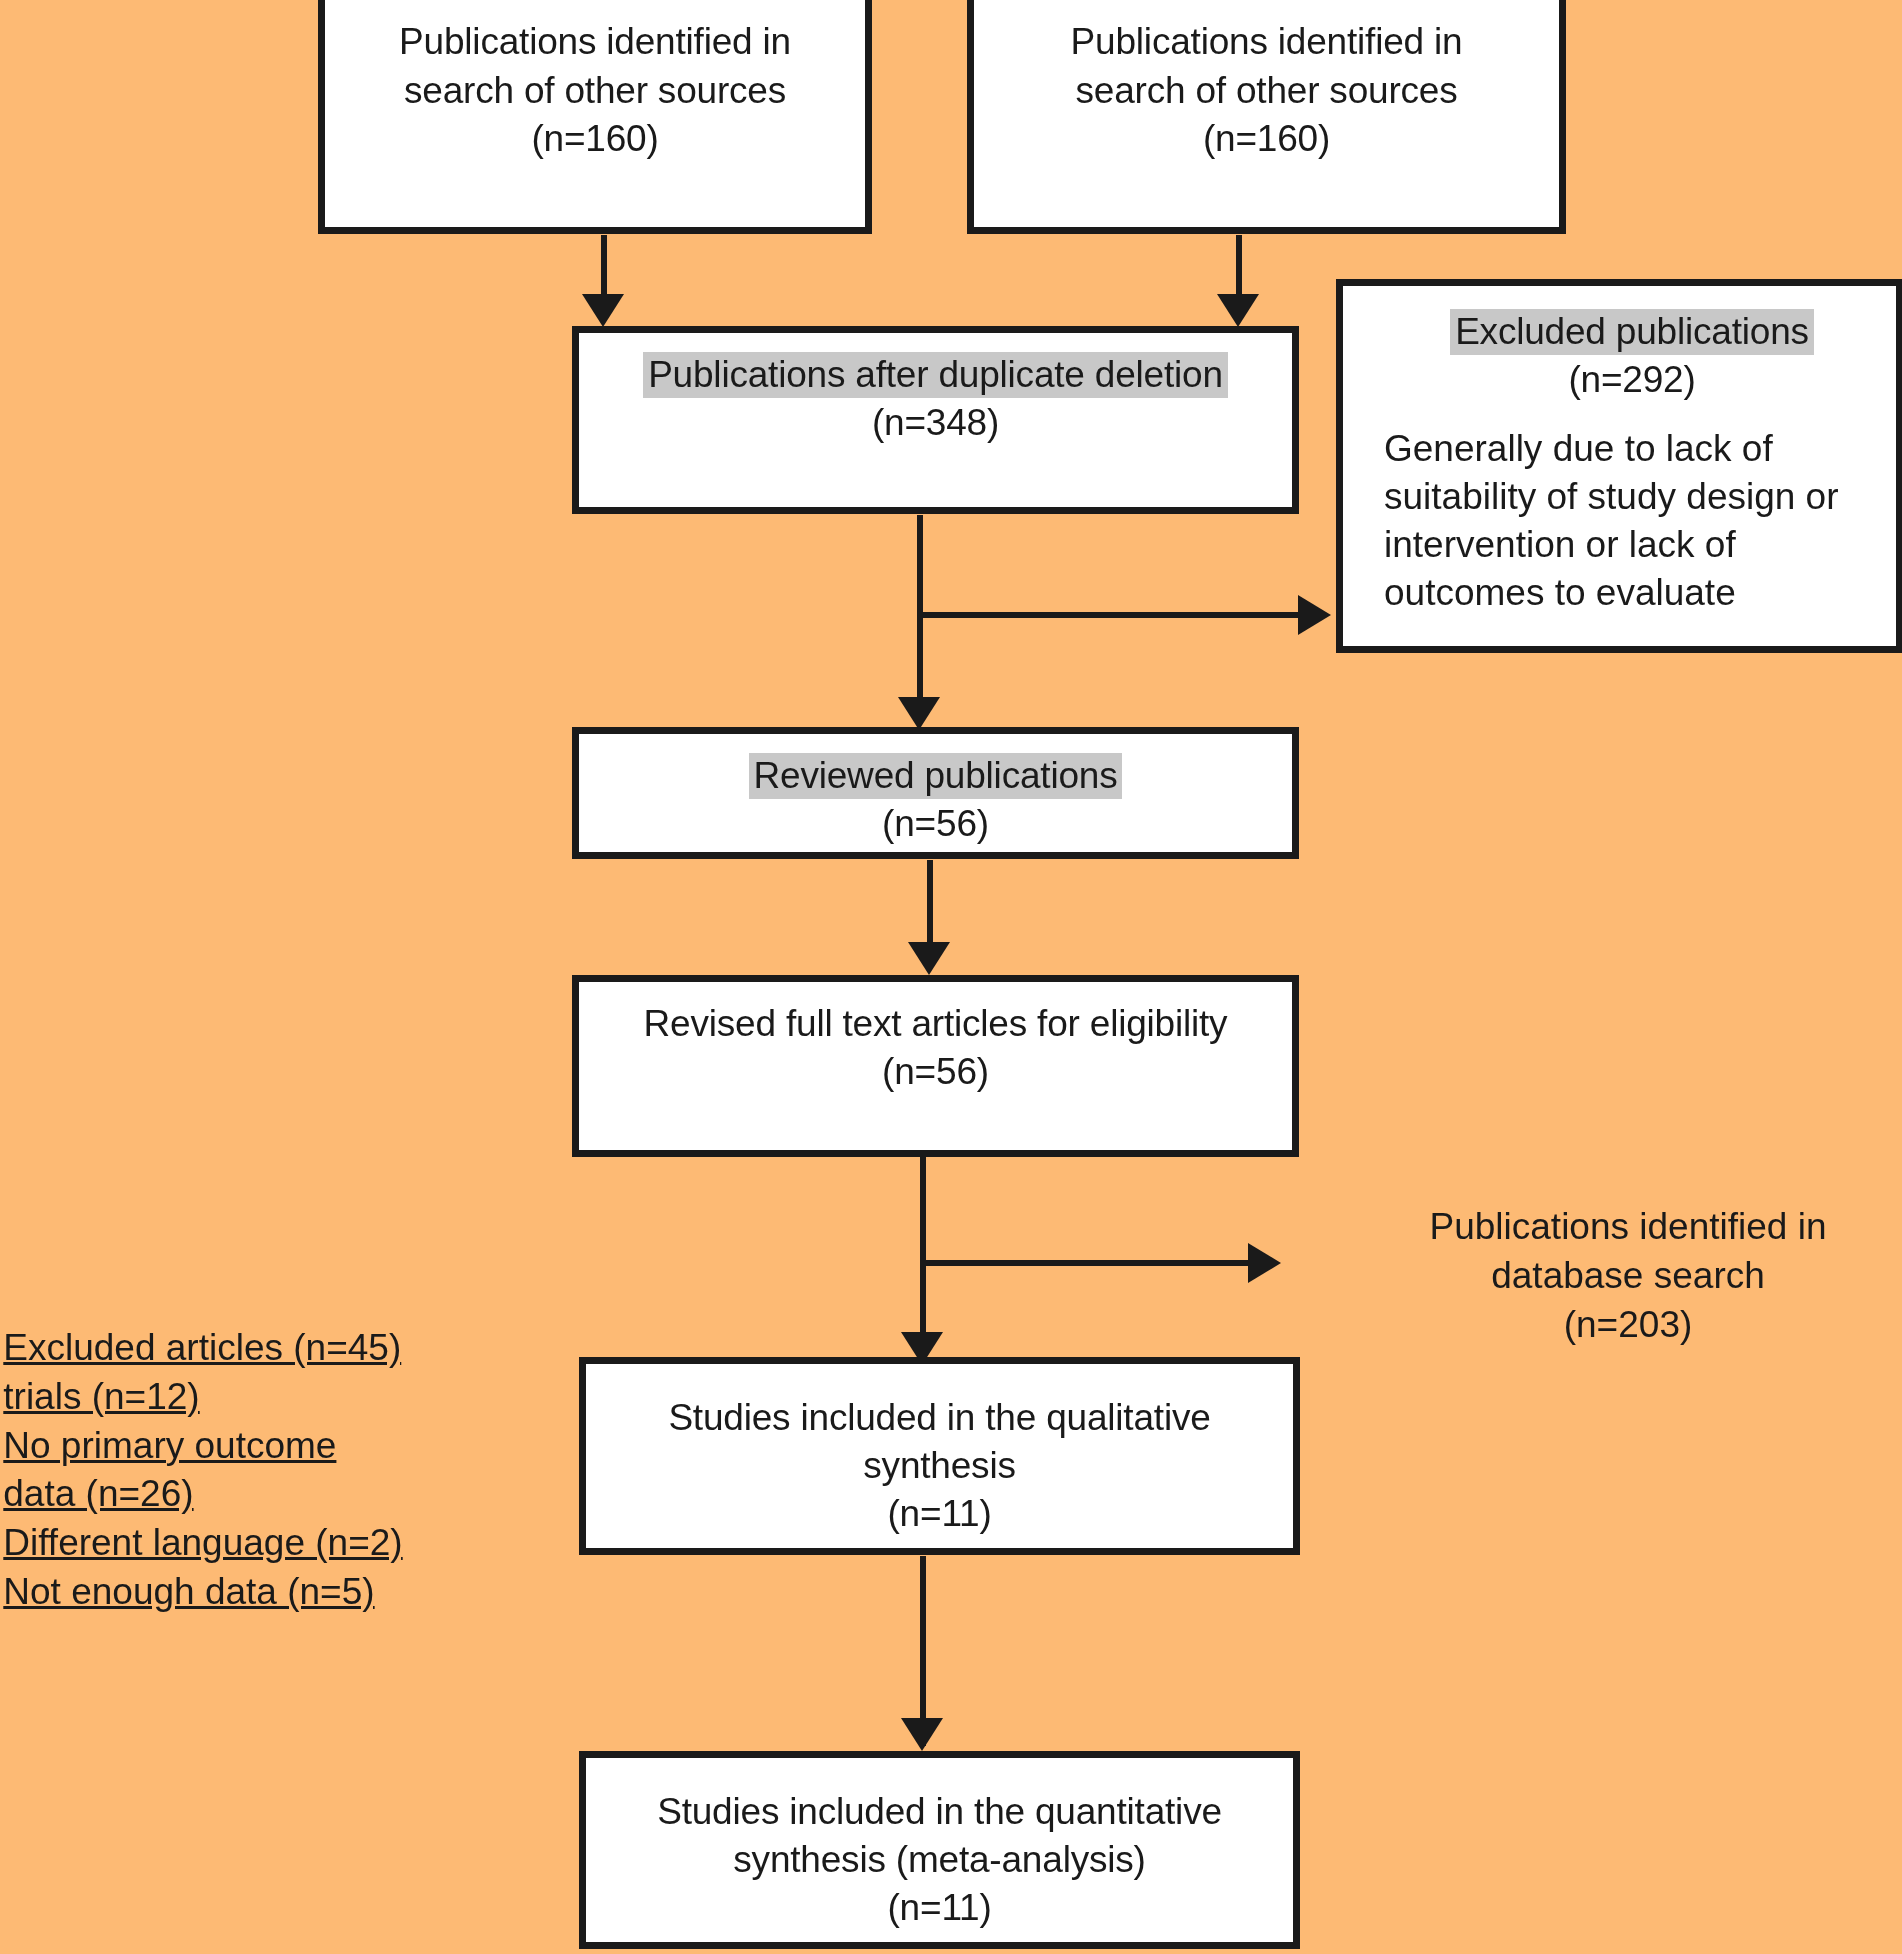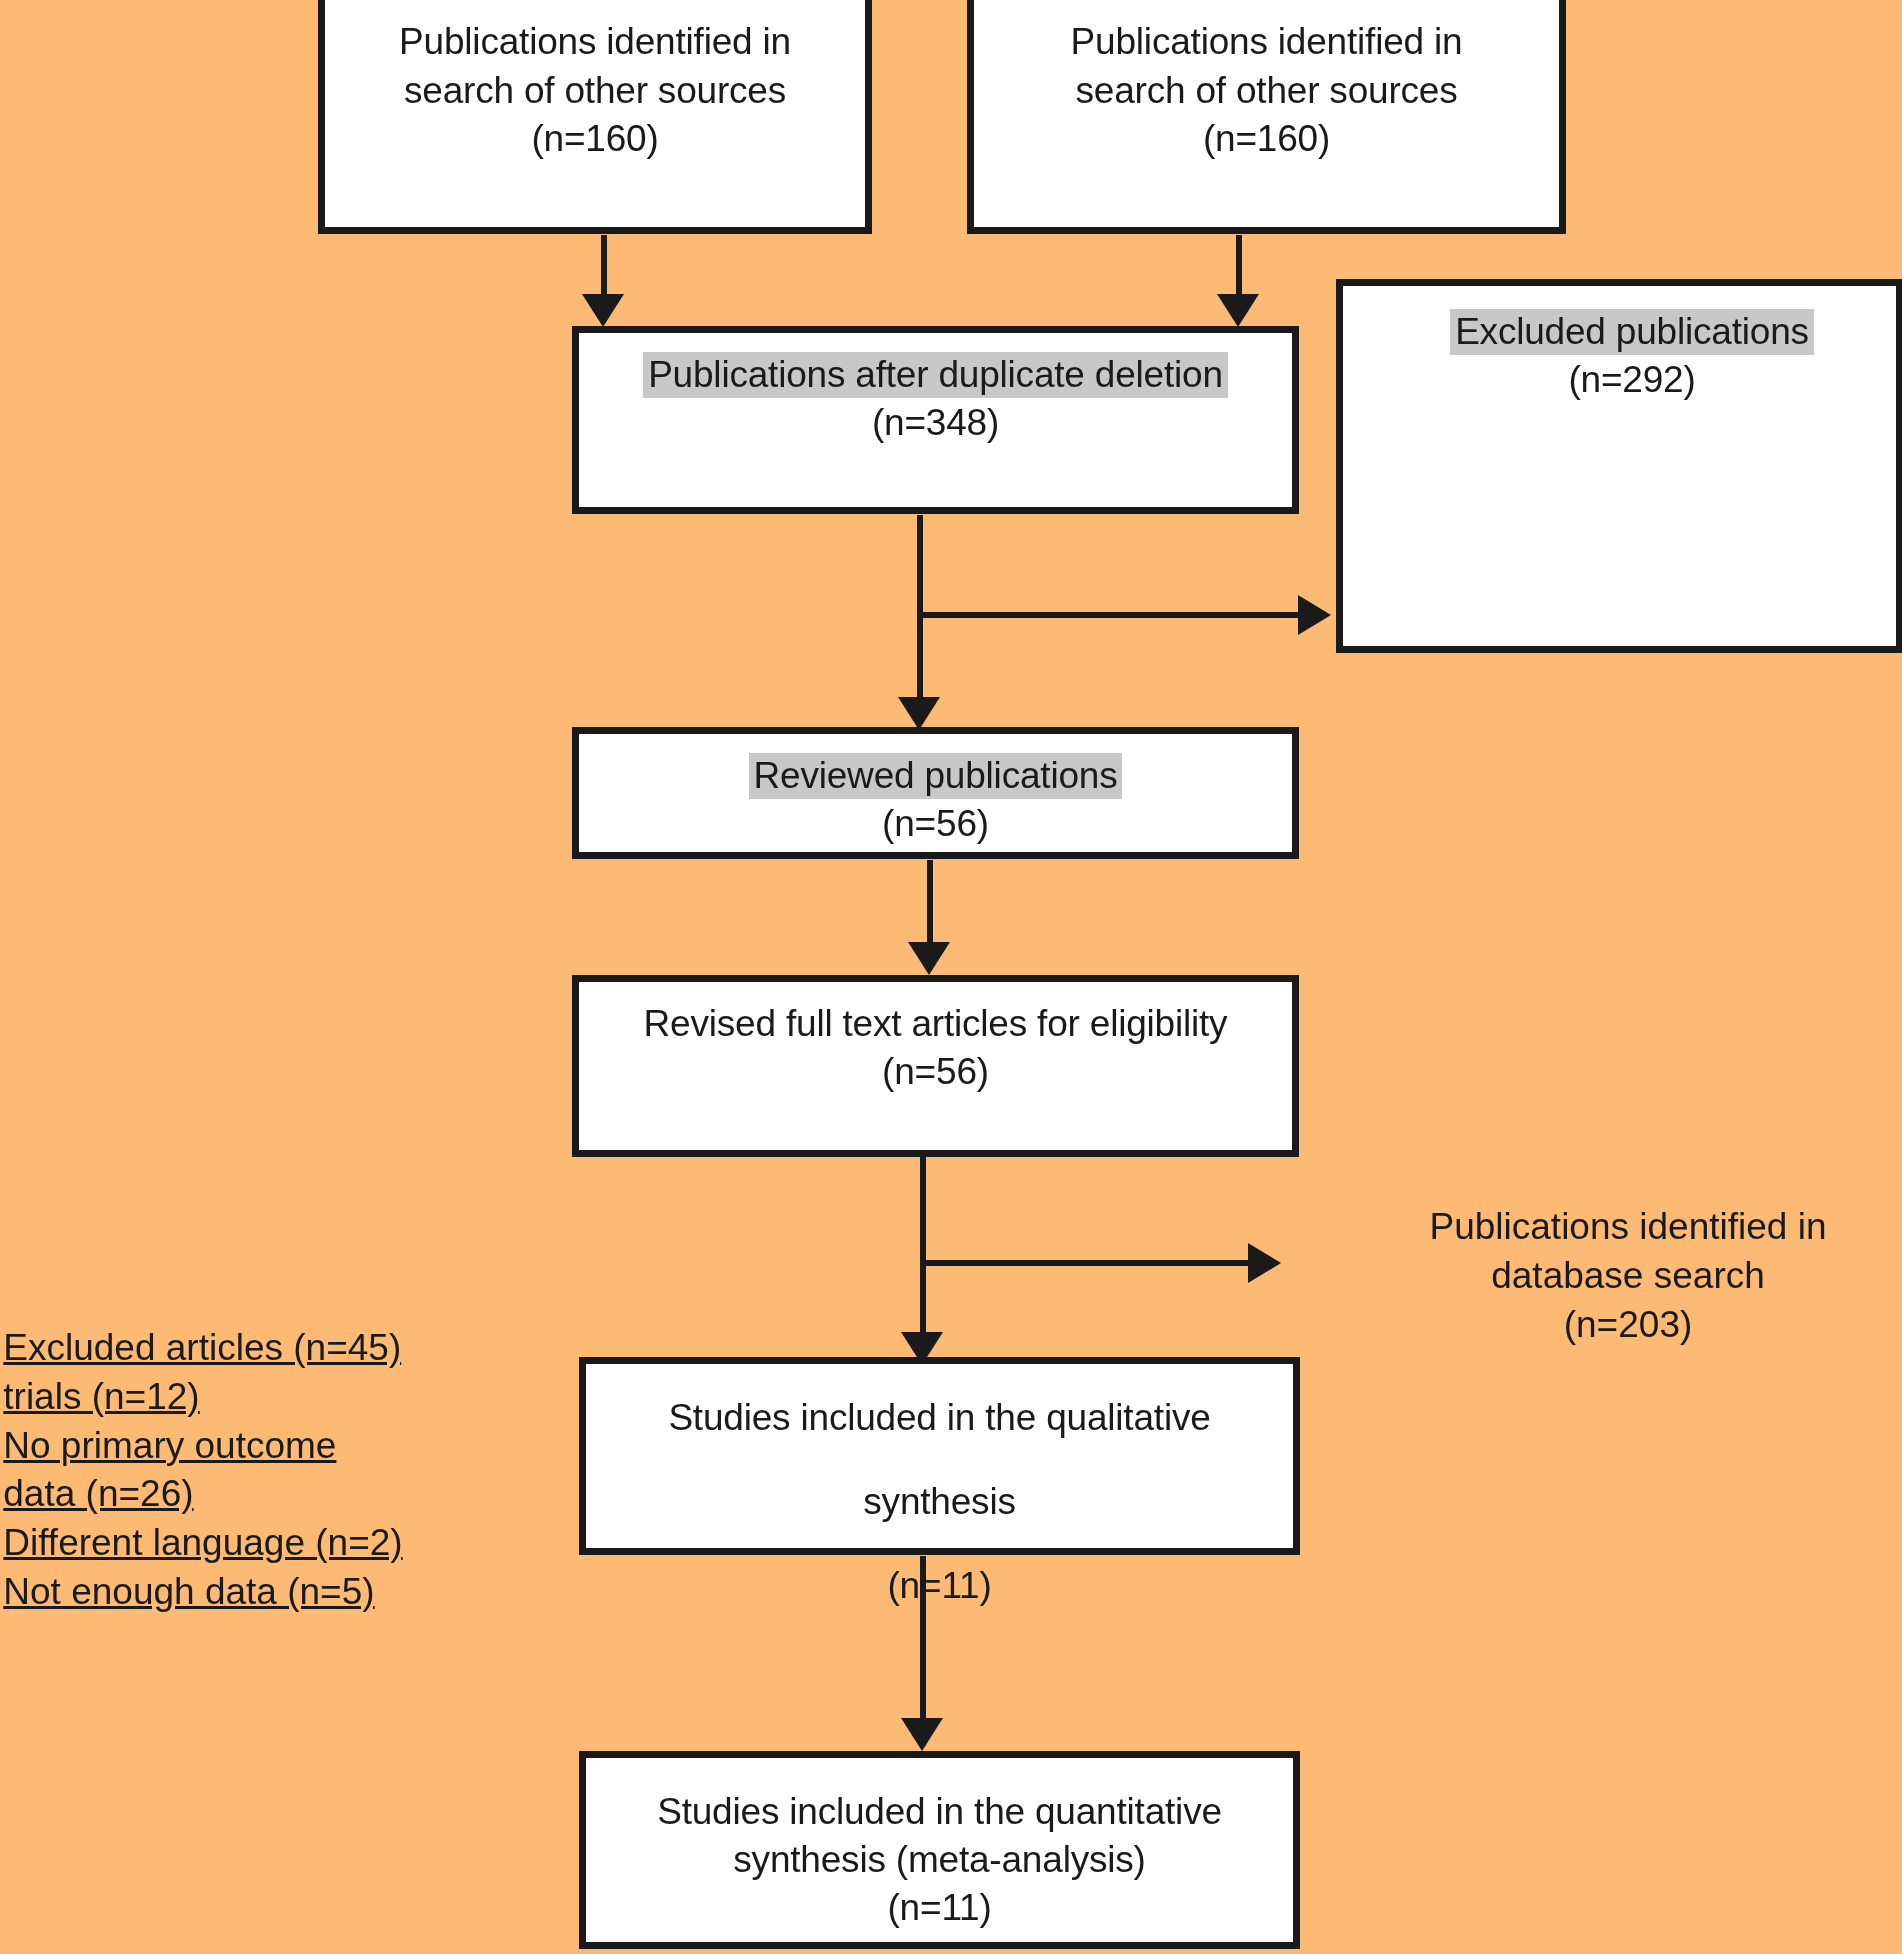--- a/index.html
+++ b/index.html
@@ -123,20 +123,21 @@
       <span class="hl">Publications after duplicate deletion</span>
     </div>
     <div class="box-line">(n=348)</div>
   </div>
 
   <div class="box left-aligned" style="left:1336px; top:279px; width:567px; height:374px;">
     <div class="box-line">
       <span class="hl">Excluded publications</span>
     </div>
     <div class="box-line">(n=292)</div>
+    <div class="para" style="margin-top:21.5px;">Generally due to lack of suitability of study design or intervention or lack of outcomes to evaluate</div>
   </div>
 
   <div class="vline" style="left:917px; top:515px; height:207px;"></div>
   <div class="arrow-down" style="left:898px; top:697px;"></div>
 
   <div class="hline" style="left:917px; top:612px; width:387px;"></div>
   <div class="arrow-right" style="left:1298px; top:595px;"></div>
 
   <div class="box" style="left:572px; top:727px; width:727px; height:132px;">
     <div class="box-line">
@@ -167,21 +168,21 @@
 
   <div class="label left" style="left:3.3px; top:1324px; width:463px;">
     <div>Excluded articles (n=45)</div>
     <div>trials (n=12)</div>
     <div>No primary outcome</div>
     <div>data (n=26)</div>
     <div>Different language (n=2)</div>
     <div>Not enough data (n=5)</div>
   </div>
 
-  <div class="box" style="left:579px; top:1357px; width:721px; height:198px; padding-top:30px;gap:36px;">
+  <div class="box" style="left:579px; top:1357px; width:721px; height:198px; padding-top:30px;">
     <div class="box-line">Studies included in the qualitative</div>
     <div class="box-line">synthesis</div>
     <div class="box-line">(n=11)</div>
   </div>
 
   <div class="vline" style="left:920px; top:1556px; height:190px;"></div>
   <div class="arrow-down" style="left:901px; top:1718px;"></div>
 
   <div class="box" style="left:579px; top:1751px; width:721px; height:198px; padding-top:30px;">
     <div class="box-line">Studies included in the quantitative</div>

